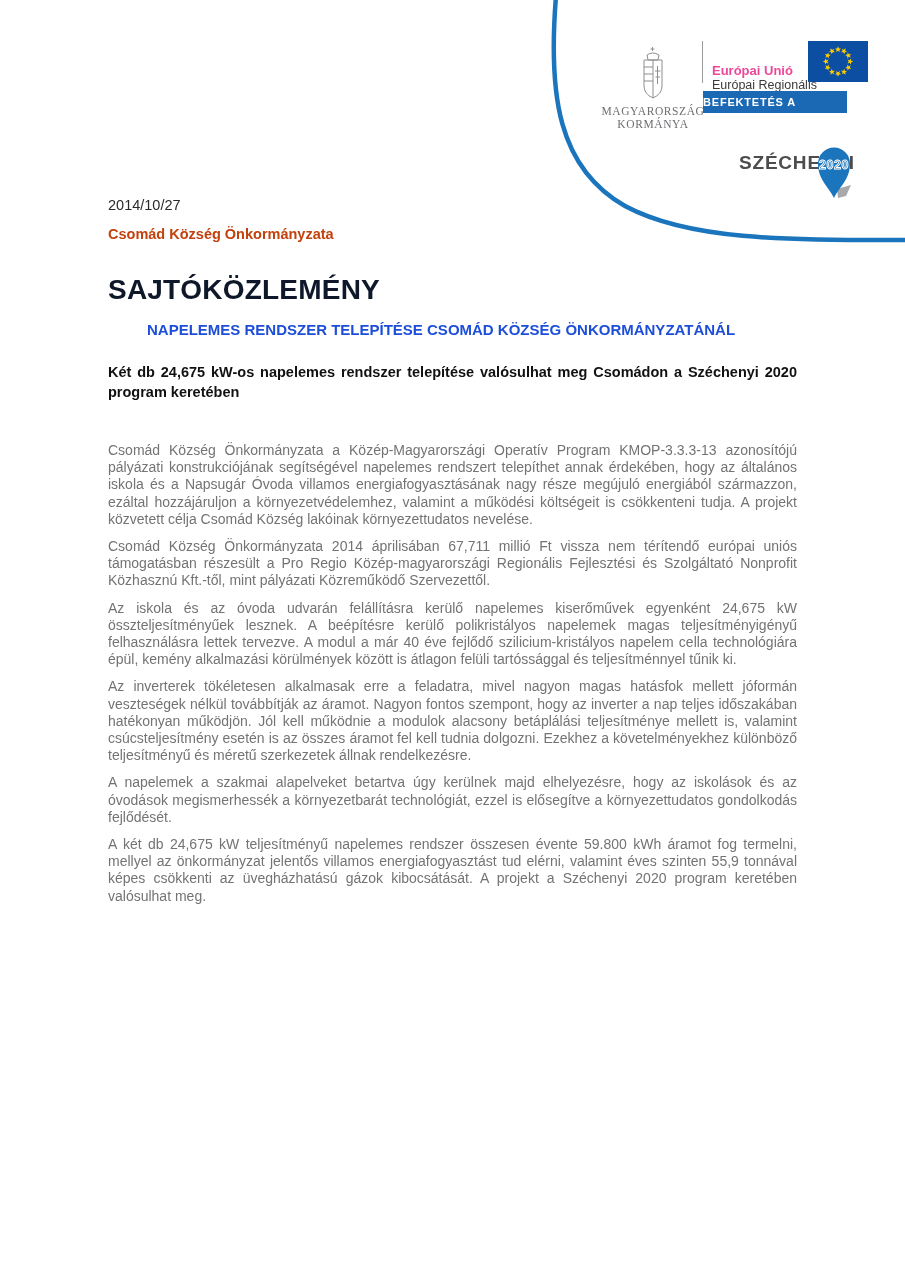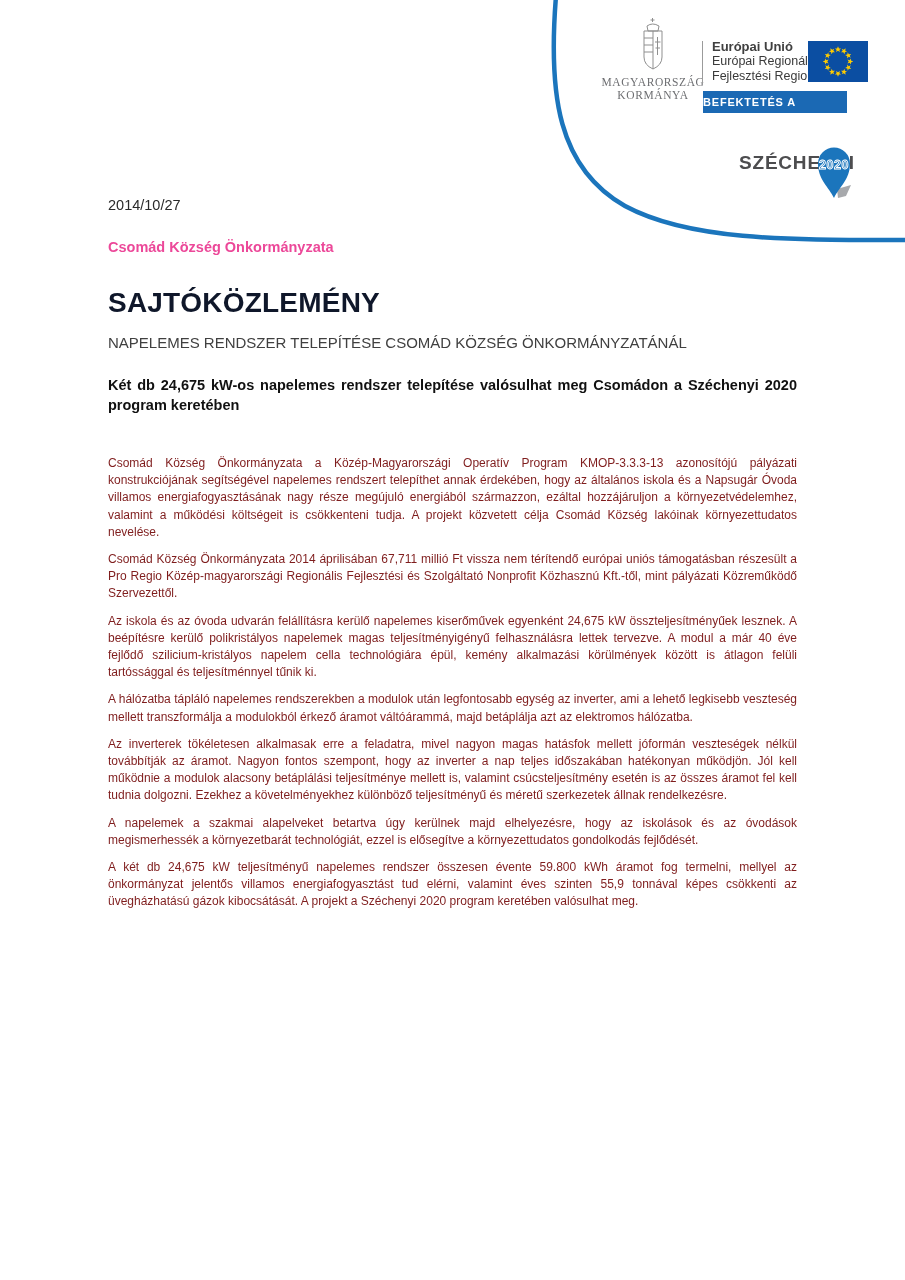--- a/index.html
+++ b/index.html
@@ -8,32 +8,32 @@
     width: 905px; height: 1280px;
     position: relative;
     font-family: "Liberation Sans", sans-serif;
     color: #1c1c1c;
     overflow: hidden;
   }
 
   
   .curve-svg { position: absolute; top: 0; left: 0; pointer-events: none; }
 
-  .gov-block { position: absolute; left: 588px; top: 17px; width: 130px; text-align: center; }
+  .gov-block { position: absolute; left: 588px; top: 46px; width: 130px; text-align: center; }
   .gov-arms { display: block; margin: 0 auto 2px auto; }
   .gov-name {
     font-family: "Liberation Serif", serif;
     font-size: 11.5px; line-height: 13px; letter-spacing: 0.6px;
     color: #6d6e71;
   }
 
   .eu-divider { position: absolute; left: 702px; top: 41px; width: 1px; height: 42px; background: #9b9b9b; }
 
   .eu-text { position: absolute; left: 712px; top: 39px; }
-  .eu-line1 { font-size: 13px; font-weight: bold; color: #404040; line-height: 15px; }
+  .eu-line1 { font-size: 13px; font-weight: bold; color: #ec4899; line-height: 15px; margin-top: 24px; }
   .eu-line2, .eu-line3 { font-size: 12.5px; color: #3a3a3a; line-height: 15px; }
 
   .eu-flag { position: absolute; left: 808px; top: 41px; }
 
   .banner {
     position: absolute; left: 703px; top: 91px; width: 144px; height: 22px;
     background: #1b69b4;
     color: #ffffff; font-size: 11px; font-weight: bold; letter-spacing: 0.8px;
     line-height: 22px;
   }
@@ -44,41 +44,41 @@
     color: #4d4d4f;
     margin-left: 42px;
   }
   .pin-svg { position: absolute; left: 816px; top: 146px; }
 
   
   .content {
     position: absolute; left: 108px; top: 196px; width: 689px;
   }
   .doc-date { font-size: 14.5px; line-height: 18px; color: #2a2a2a; }
-  .doc-org  { font-size: 14.5px; font-weight: bold; margin-top: 24px; line-height: 18px; color: #ec4899; }
+  .doc-org  { font-size: 14.5px; font-weight: bold; margin-top: 11px; line-height: 18px; color: #c2410c; }
   .doc-title {
     margin-top: 31px;
     font-size: 28px; font-weight: bold; letter-spacing: 0.2px;
     color: #0f172a; line-height: 32px;
   }
   .doc-subtitle {
     margin-top: 14px;
-    font-size: 15px; font-weight: normal; line-height: 19px; color: #404040;
+    font-size: 15px; font-weight: bold; line-height: 19px; color: #1d4ed8; margin-left: 39px;
   }
   .doc-lead {
     margin-top: 23px;
     font-size: 14.5px; font-weight: bold; line-height: 20px;
     text-align: justify; color: #111;
   }
   .doc-body { margin-top: 40px; }
   .doc-body p {
-    font-size: 12px; line-height: 17.2px;
+    font-size: 14px; line-height: 17.2px;
     text-align: justify;
     margin-bottom: 10px;
-    color: #7f1d1d;
+    color: #737373;
   }
 </style>
 </head>
 <body>
 
 <svg class="curve-svg" width="905" height="260" viewBox="0 0 905 260" aria-hidden="true">
   <path d="M 556,-4 C 548,95 558,168 625,206 C 690,241 790,240 908,240" fill="none" stroke="#1b75bc" stroke-width="4.5"></path>
 </svg>
 
 <div class="gov-block">
@@ -141,18 +141,17 @@
   <div class="doc-date">2014/10/27</div>
   <div class="doc-org">Csomád Község Önkormányzata</div>
   <h1 class="doc-title">SAJTÓKÖZLEMÉNY</h1>
   <h2 class="doc-subtitle">NAPELEMES RENDSZER TELEPÍTÉSE CSOMÁD KÖZSÉG ÖNKORMÁNYZATÁNÁL</h2>
   <p class="doc-lead">Két db 24,675 kW-os napelemes rendszer telepítése valósulhat meg Csomádon a Széchenyi 2020 program keretében</p>
 
   <div class="doc-body">
     <p>Csomád Község Önkormányzata a Közép-Magyarországi Operatív Program KMOP-3.3.3-13 azonosítójú pályázati konstrukciójának segítségével napelemes rendszert telepíthet annak érdekében, hogy az általános iskola és a Napsugár Óvoda villamos energiafogyasztásának nagy része megújuló energiából származzon, ezáltal hozzájáruljon a környezetvédelemhez, valamint a működési költségeit is csökkenteni tudja. A projekt közvetett célja Csomád Község lakóinak környezettudatos nevelése.</p>
     <p>Csomád Község Önkormányzata 2014 áprilisában 67,711 millió Ft vissza nem térítendő európai uniós támogatásban részesült a Pro Regio Közép-magyarországi Regionális Fejlesztési és Szolgáltató Nonprofit Közhasznú Kft.-től, mint pályázati Közreműködő Szervezettől.</p>
     <p>Az iskola és az óvoda udvarán felállításra kerülő napelemes kiserőművek egyenként 24,675 kW összteljesítményűek lesznek. A beépítésre kerülő polikristályos napelemek magas teljesítményigényű felhasználásra lettek tervezve. A modul a már 40 éve fejlődő szilicium-kristályos napelem cella technológiára épül, kemény alkalmazási körülmények között is átlagon felüli tartóssággal és teljesítménnyel tűnik ki.</p>
-    <p>A hálózatba tápláló napelemes rendszerekben a modulok után legfontosabb egység az inverter, ami a lehető legkisebb veszteség mellett transzformálja a modulokból érkező áramot váltóárammá, majd betáplálja azt az elektromos hálózatba.</p>
     <p>Az inverterek tökéletesen alkalmasak erre a feladatra, mivel nagyon magas hatásfok mellett jóformán veszteségek nélkül továbbítják az áramot. Nagyon fontos szempont, hogy az inverter a nap teljes időszakában hatékonyan működjön. Jól kell működnie a modulok alacsony betáplálási teljesítménye mellett is, valamint csúcsteljesítmény esetén is az összes áramot fel kell tudnia dolgozni. Ezekhez a követelményekhez különböző teljesítményű és méretű szerkezetek állnak rendelkezésre.</p>
     <p>A napelemek a szakmai alapelveket betartva úgy kerülnek majd elhelyezésre, hogy az iskolások és az óvodások megismerhessék a környezetbarát technológiát, ezzel is elősegítve a környezettudatos gondolkodás fejlődését.</p>
     <p>A két db 24,675 kW teljesítményű napelemes rendszer összesen évente 59.800 kWh áramot fog termelni, mellyel az önkormányzat jelentős villamos energiafogyasztást tud elérni, valamint éves szinten 55,9 tonnával képes csökkenti az üvegházhatású gázok kibocsátását. A projekt a Széchenyi 2020 program keretében valósulhat meg.</p>
   </div>
 </div>
 
 </body></html>

